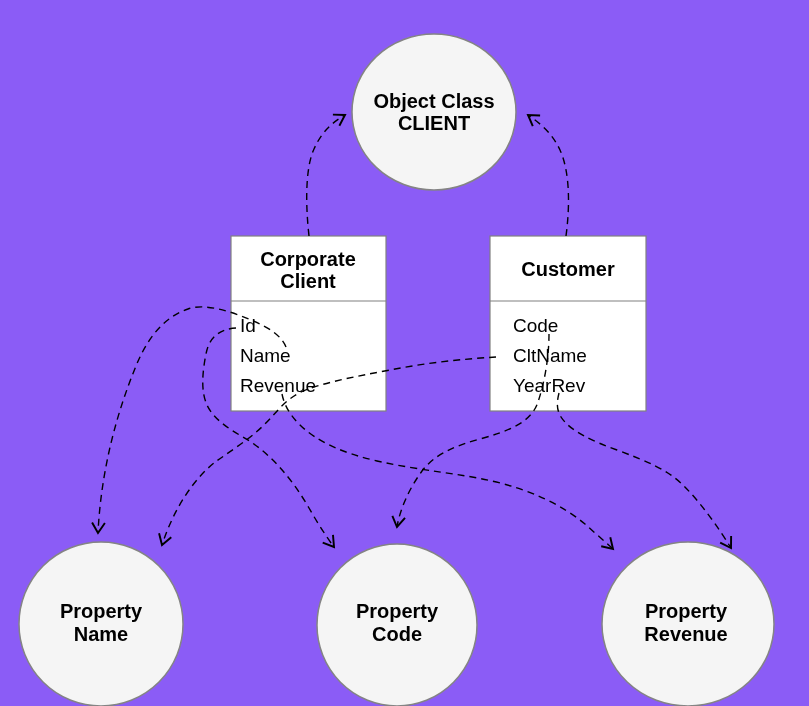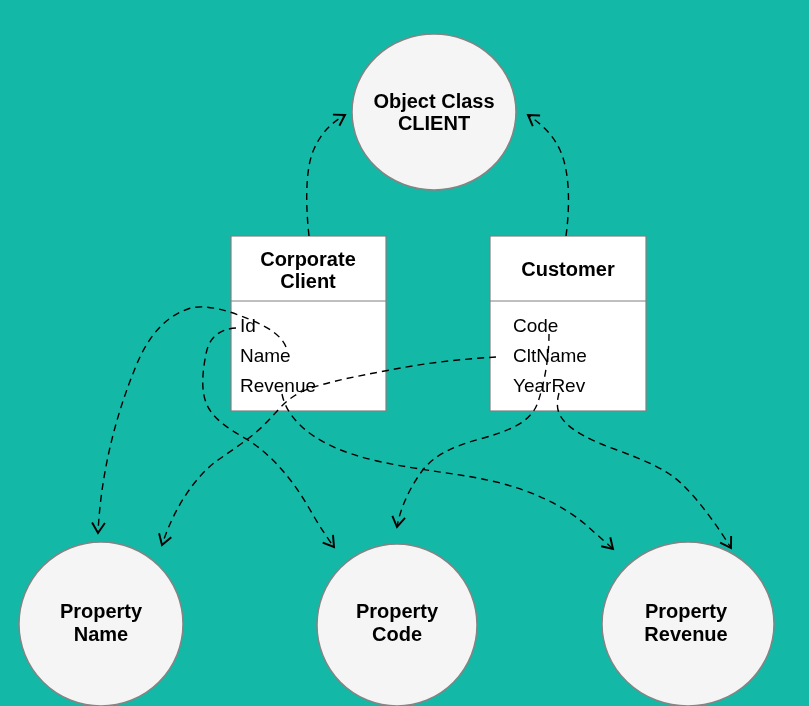--- a/index.html
+++ b/index.html
@@ -5,21 +5,21 @@
   html, body {
     margin: 0;
     padding: 0;
     background: #ffffff;
     font-family: "Liberation Sans", sans-serif;
   }
   .stage {
     position: relative;
     width: 809px;
     height: 706px;
-    background: #14b8a6;
+    background: #8b5cf6;
     overflow: hidden;
   }
   svg { display: block; }
   .node-ellipse {
     fill: #f5f5f5;
     stroke: #848484;
     stroke-width: 1.5;
   }
   .class-box {
     fill: #ffffff;

